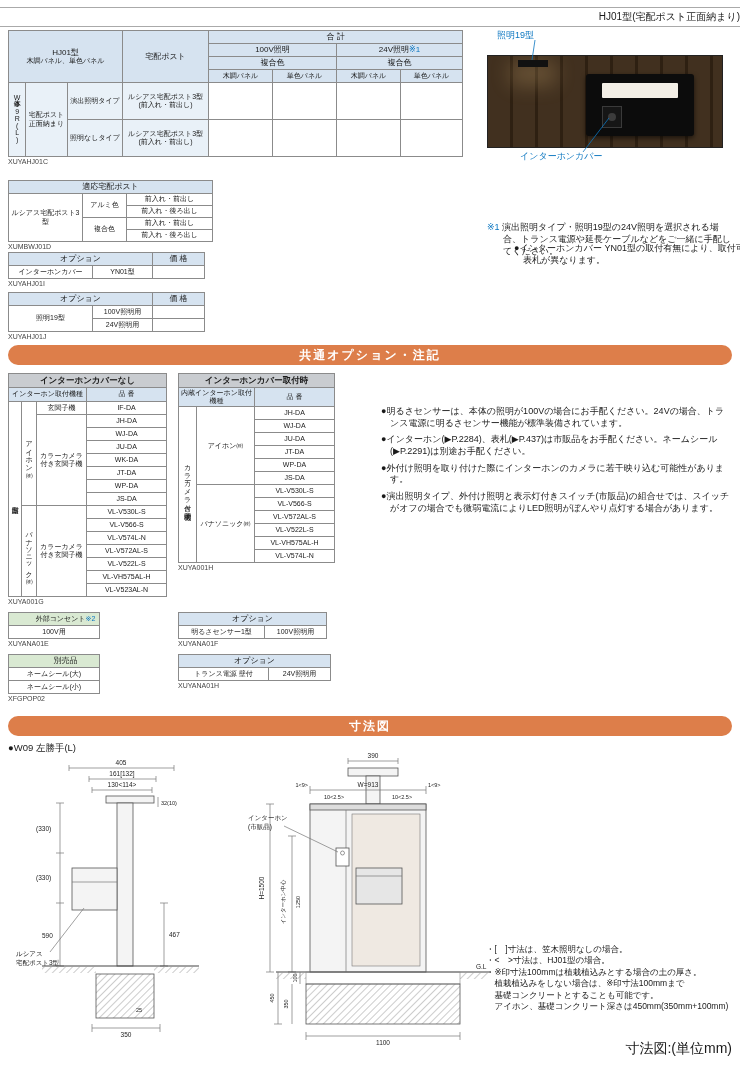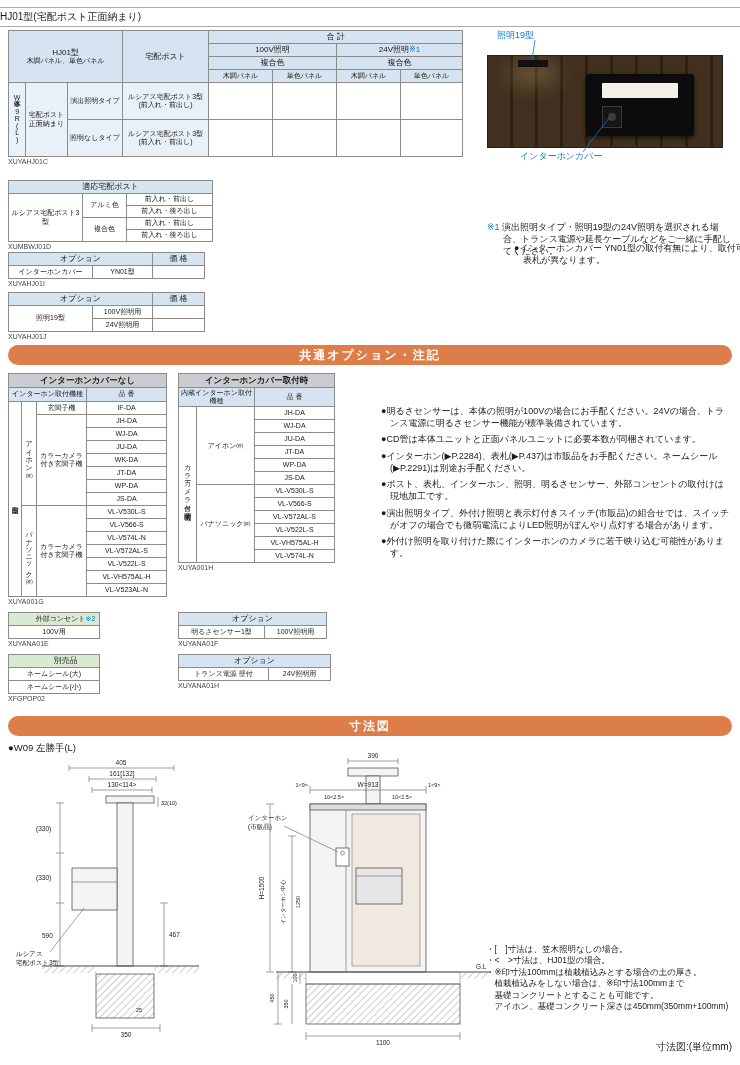--- a/index.html
+++ b/index.html
@@ -22,21 +22,21 @@
 .thick{stroke:#444;stroke-width:1.2;fill:none;}
 .dt{font-size:6.5px;fill:#222;}
 .dt2{font-size:5.5px;fill:#222;}
 .outline{fill:#f4f4f4;stroke:#555;stroke-width:0.8;}
 .hi{background:#fcefa6;color:#b04a00;font-size:9px;line-height:1.35;padding:4px 5px;margin-top:4px;text-indent:-9px;padding-left:13px;}
 .note-line{font-size:8.5px;line-height:1.35;}
 </style>
 </head>
 <body>
 
-<div class="abs" style="left:0;top:7px;width:740px;border-top:1px solid #aaa;border-bottom:1px solid #aaa;text-align:left;font-size:10px;padding:2px 0;">
+<div class="abs" style="left:0;top:7px;width:740px;border-top:1px solid #aaa;border-bottom:1px solid #aaa;text-align:right;font-size:10px;padding:2px 0;">
   <span>HJ01型(宅配ポスト正面納まり)</span>
 </div>
 
 <div class="abs" style="left:8px;top:30px;">
   <table style="width:454px;">
     <colgroup>
         <col style="width:17px">
         <col style="width:42px">
         <col style="width:55px">
         <col style="width:86px">
@@ -392,25 +392,23 @@
       <td class="s7">トランス電源 壁付</td>
       <td class="s7">24V照明用</td>
     </tr>
   </tbody>
     </table>
   <div class="code">XUYANA01H</div>
 </div>
 
 <div class="abs" style="left:381px;top:406px;width:351px;">
   <div class="bullet">●明るさセンサーは、本体の照明が100Vの場合にお手配ください。24Vの場合、トランス電源に明るさセンサー機能が標準装備されています。</div>
-  <div class="bullet">●CD管は本体ユニットと正面パネルユニットに必要本数が同梱されています。</div>
   <div class="bullet">●インターホン(▶P.2284)、表札(▶P.437)は市販品をお手配ください。ネームシール(▶P.2291)は別途お手配ください。</div>
-  <div class="bullet">●ポスト、表札、インターホン、照明、明るさセンサー、外部コンセントの取付けは現地加工です。</div>
+  <div class="bullet">●外付け照明を取り付けた際にインターホンのカメラに若干映り込む可能性があります。</div>
   <div class="bullet">●演出照明タイプ、外付け照明と表示灯付きスイッチ(市販品)の組合せでは、スイッチがオフの場合でも微弱電流によりLED照明がぼんやり点灯する場合があります。</div>
-  <div class="bullet">●外付け照明を取り付けた際にインターホンのカメラに若干映り込む可能性があります。</div>
 </div>
 
 <div class="banner" style="top:716px;">寸法図</div>
 
 <div class="abs" style="left:8px;top:742px;font-size:9.5px;">●W09 左勝手(L)</div>
 
 <svg class="abs" style="left:14px;top:756px;" width="230" height="285" viewBox="0 0 230 285">
   <defs>
     <pattern id="hatchL" width="5" height="5" patternUnits="userSpaceOnUse" patternTransform="rotate(45)">
       <line x1="0" y1="0" x2="0" y2="5" stroke="#999" stroke-width="1"></line>
@@ -521,13 +519,13 @@
 
 <div class="abs" style="left:486px;top:944px;width:248px;">
   <div class="note-line">・[　]寸法は、笠木照明なしの場合。</div>
   <div class="note-line">・&lt;　&gt;寸法は、HJ01型の場合。</div>
   <div class="note-line">・※印寸法100mmは植栽植込みとする場合の土の厚さ。</div>
   <div class="note-line">　植栽植込みをしない場合は、※印寸法100mmまで</div>
   <div class="note-line">　基礎コンクリートとすることも可能です。</div>
   <div class="note-line">　アイホン、基礎コンクリート深さは450mm(350mm+100mm)</div>
 </div>
 
-<div class="abs" style="right:8px;top:1040px;font-size:10px;">寸法図:(単位mm)</div>
+<div class="abs" style="right:8px;top:1040px;font-size:14px;">寸法図:(単位mm)</div>
 
 </body></html>

